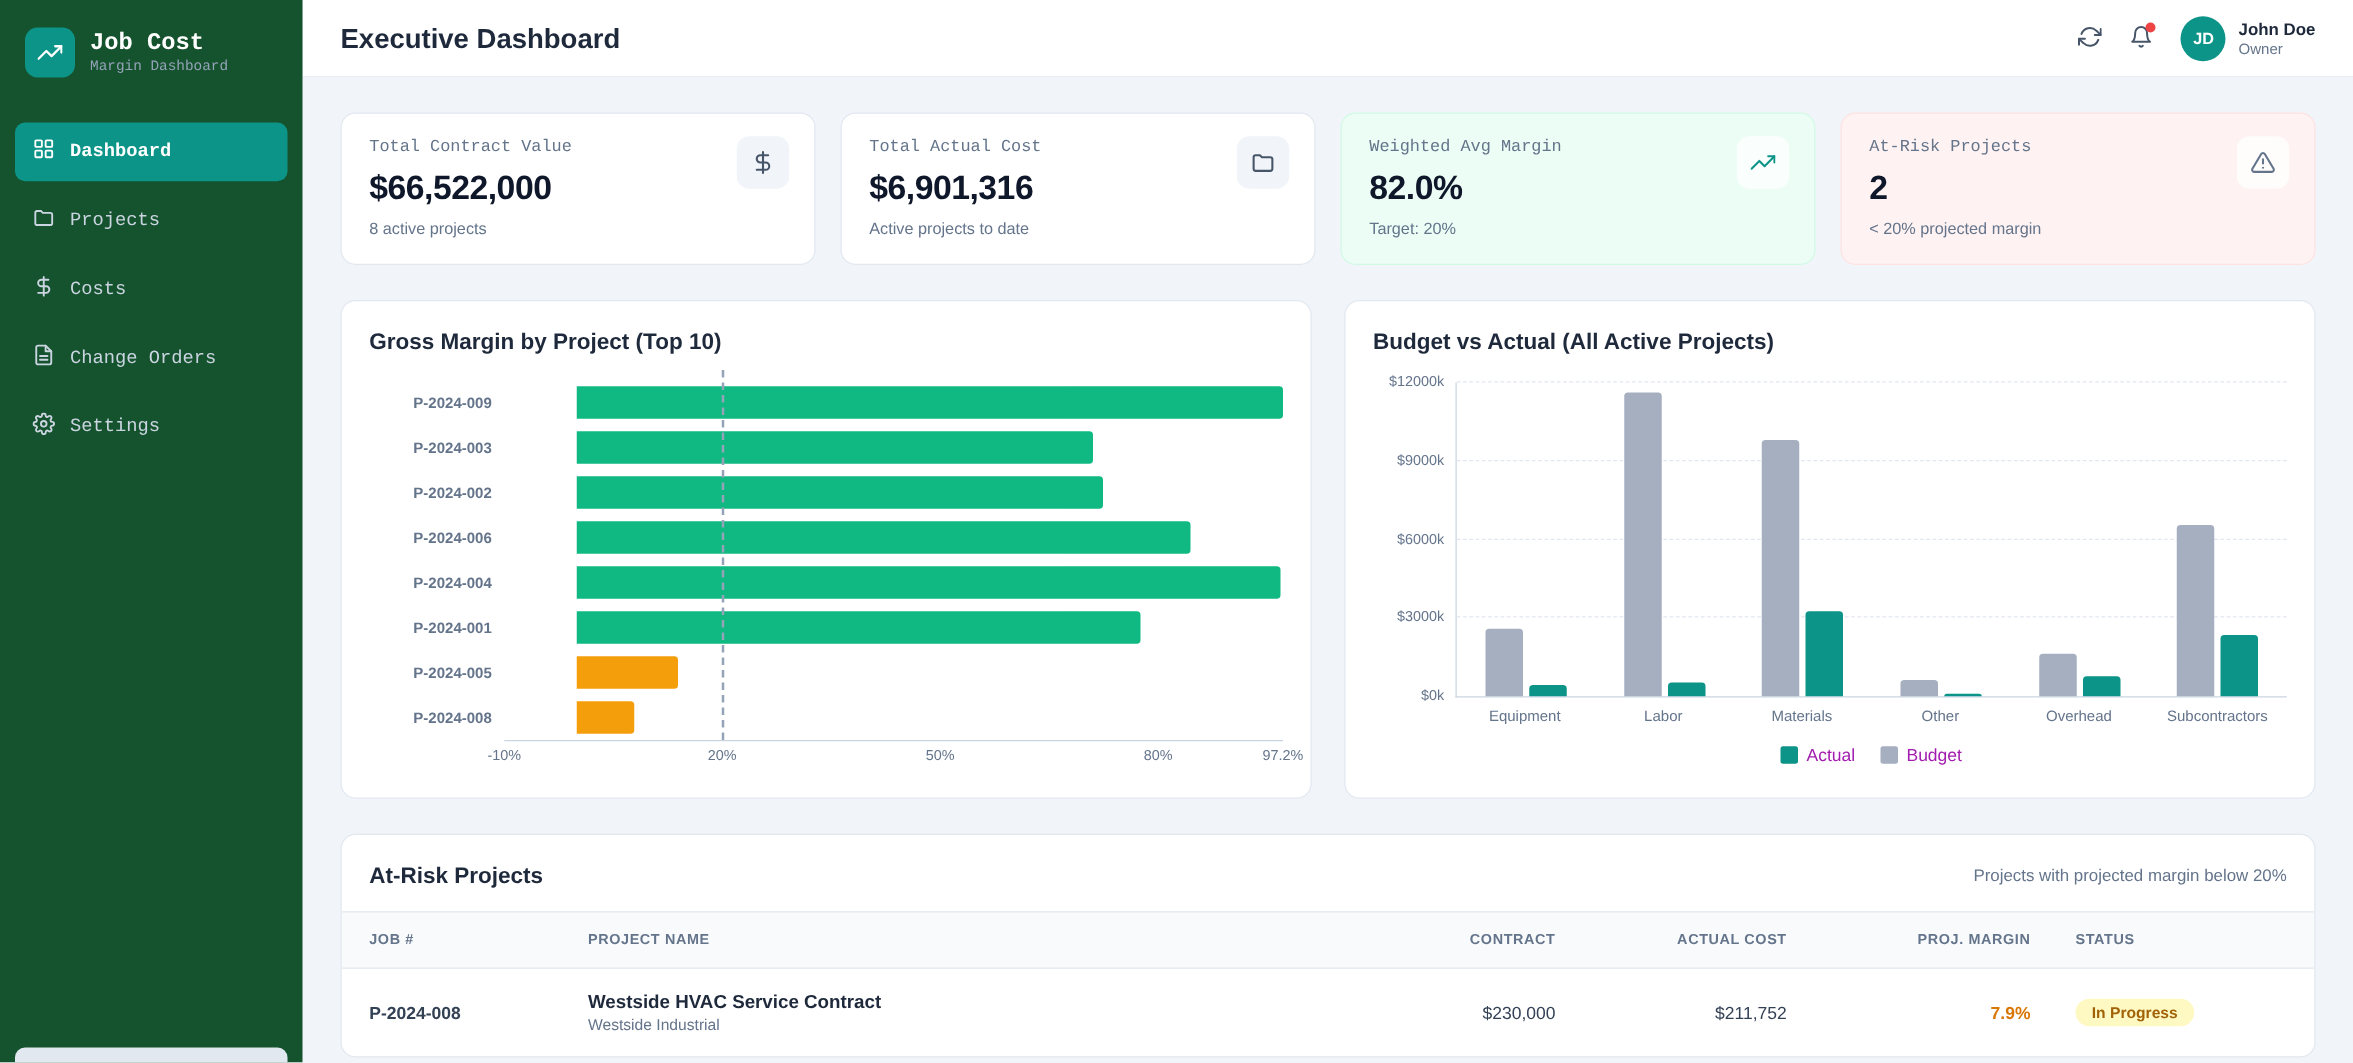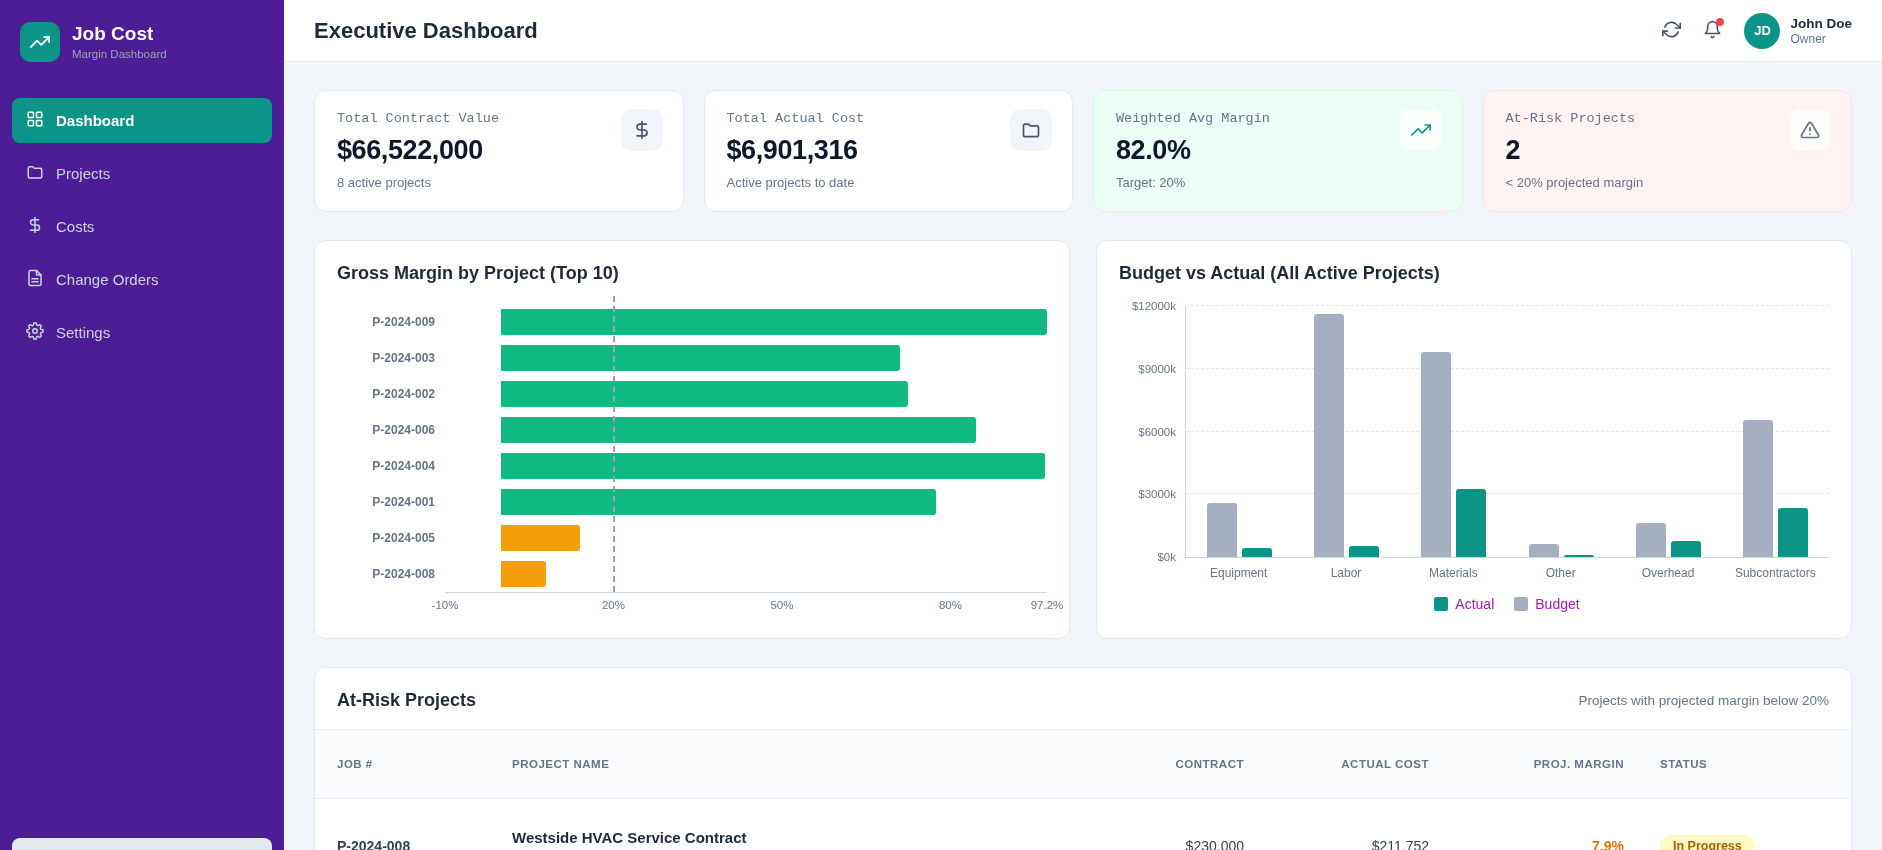--- a/index.html
+++ b/index.html
@@ -1,21 +1,21 @@
 <!DOCTYPE html>
 <html><head>
 <meta charset="utf-8">
 <style>
   * { margin:0; padding:0; box-sizing:border-box; }
   html,body { width:1882px; height:850px; overflow:hidden; }
   body { font-family:"Liberation Sans","DejaVu Sans",sans-serif; background:#f1f5f9; color:#0f172a; }
   .app { display:flex; width:100%; height:100%; }
 
   
-  .sidebar { width:284px; background:#4c1d95; color:#cbd5e1; flex-shrink:0; position:relative; overflow:hidden; }
+  .sidebar { width:242px; background:#14532d; color:#cbd5e1; flex-shrink:0; position:relative; overflow:hidden;font-family:Liberation Mono, monospace; }
   .logo { display:flex; align-items:center; gap:12px; padding:22px 20px 18px; }
   .logo-icon { width:40px; height:40px; border-radius:10px; background:#0d9488; display:flex; align-items:center; justify-content:center; color:#fff; flex-shrink:0; }
   .logo-title { color:#fff; font-size:19px; font-weight:700; line-height:1.1; }
   .logo-sub { color:#94a3b8; font-size:11.5px; margin-top:3px; }
   .nav { padding:18px 12px; display:flex; flex-direction:column; gap:8px; }
   .nav-item { display:flex; align-items:center; gap:12px; padding:12px 14px; border-radius:8px; font-size:15px; font-weight:500; color:#cbd5e1; cursor:pointer; }
   .nav-item svg { flex-shrink:0; }
   .nav-item.active { background:#0d9488; color:#fff; font-weight:600; }
   .sidebar-box { position:absolute; top:838px; left:12px; right:12px; height:48px; background:#e2e8f0; border-radius:8px; padding:6px 12px; color:#334155; font-size:12px; }
 
@@ -79,21 +79,21 @@
   .ba-cats { display:flex; margin-top:8px; }
   .ba-cat { flex:1; text-align:center; font-size:12px; color:#64748b; }
   .ba-legend { margin-top:16px; display:flex; justify-content:center; gap:20px; }
   .ba-legend .lg-item { font-size:14px; color:#a21caf; }
   .ba-legend .lg-sq { width:14px; height:14px; }
 
   
   .table-card { background:#fff; border:1px solid #e2e8f0; border-radius:12px; padding-top:22px; overflow:hidden; }
   .tc-head { display:flex; justify-content:space-between; align-items:center; padding:0 22px 18px; }
   .tc-sub { font-size:13.5px; color:#64748b; }
-  .t-row { display:grid; grid-template-columns:175px 1fr 165px 185px 195px 205px; align-items:center; padding:16px 22px; }
+  .t-row { display:grid; grid-template-columns:175px 1fr 165px 185px 195px 205px; align-items:center; padding:4px 22px; }
   .t-head { background:#f8fafc; border-top:1px solid #e2e8f0; border-bottom:1px solid #e2e8f0; }
   .t-head .t-cell { font-size:11.5px; font-weight:700; color:#64748b; text-transform:uppercase; letter-spacing:.5px; padding:12px 0; }
   .t-body .t-cell { padding:14px 0; }
   .t-cell.num { text-align:right; }
   .t-cell.status { padding-left:36px; }
   .cell-job { font-weight:700; font-size:14px; color:#334155; }
   .cell-name { font-weight:700; font-size:15px; color:#1e293b; }
   .cell-client { font-size:12.5px; color:#64748b; margin-top:3px; }
   .cell-money { font-size:14px; color:#334155; }
   .cell-margin { font-size:14px; font-weight:700; color:#d97706; }

